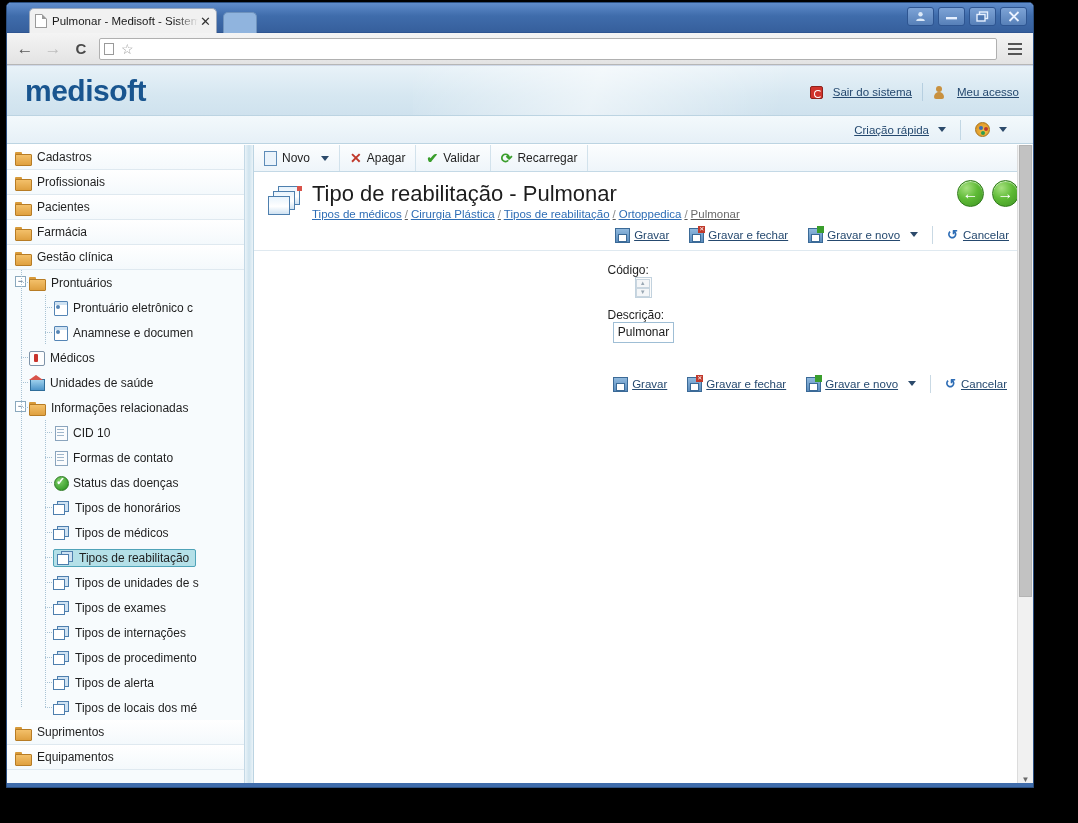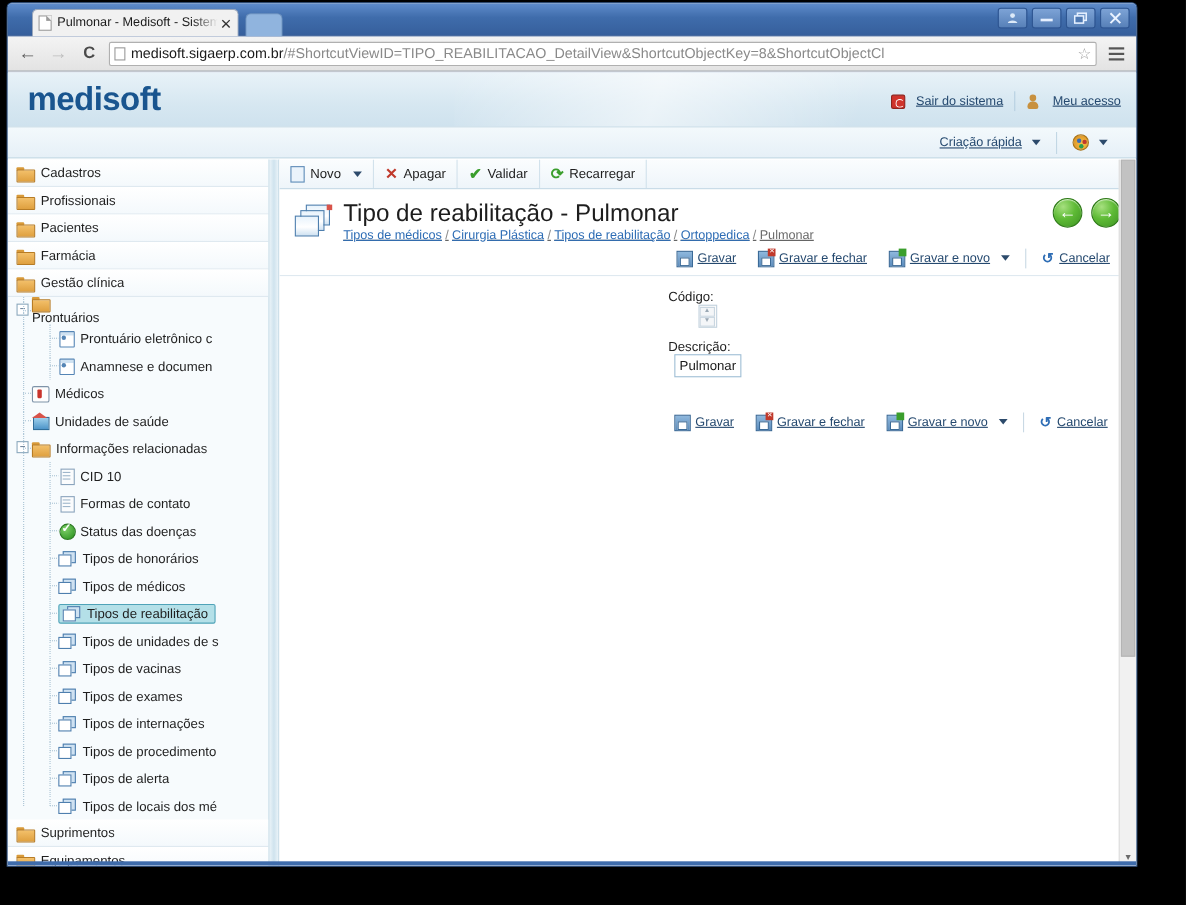--- a/index.html
+++ b/index.html
@@ -617,21 +617,20 @@
       </div>
     </div>
   </div>
 
   <div class="navbar">
     <span class="navicon back">←</span>
     <span class="navicon fwd">→</span>
     <span class="navicon reload">C</span>
     <div class="omnibox">
       <span class="pageicon"></span>
-      <span class="urltext"><span class="host">medisoft.sigaerp.com.br</span><span class="path">/#ShortcutViewID=TIPO_REABILITACAO_DetailView&amp;ShortcutObjectKey=8&amp;ShortcutObjectCl</span></span>
       <span class="star">☆</span>
     </div>
     <div class="menubtn">
         <i></i>
         <i></i>
         <i></i>
       </div>
   </div>
 
   <div id="app">
@@ -680,21 +679,21 @@
               <span class="lbl">Farmácia</span>
             </div>
             <div class="snode root">
               <span class="ico ico-folder"></span>
               <span class="lbl">Gestão clínica</span>
             </div>
           </div>
         <div id="sidebar-tree" style="position:relative;">
             <div class="snode tree-ind" style="padding-left: 22px;">
               <span class="expander" style="left: 8px;">−</span>
-              <span style="display: flex; padding: 0px; flex-direction: column;">
+              <span style="display: flex; align-items: center; padding: 0px;">
                 <span class="ico ico-folder"></span>
                 <span class="lbl">Prontuários</span>
               </span>
             </div>
             <div class="snode tree-ind" style="padding-left: 46px;">
               <span style="display: flex; align-items: center; padding: 0px;">
                 <span class="ico ico-card"></span>
                 <span class="lbl">Prontuário eletrônico c</span>
               </span>
             </div>
@@ -756,26 +755,20 @@
             <div class="snode tree-ind" style="padding-left: 46px;">
               <span class="selected" style="display: flex; align-items: center; padding: 1px 6px 1px 3px;">
                 <span class="ico ico-cube"></span>
                 <span class="lbl">Tipos de reabilitação</span>
               </span>
             </div>
             <div class="snode tree-ind" style="padding-left: 46px;">
               <span style="display: flex; align-items: center; padding: 0px;">
                 <span class="ico ico-cube"></span>
                 <span class="lbl">Tipos de unidades de s</span>
-              </span>
-            </div>
-            <div class="snode tree-ind" style="padding-left: 46px;">
-              <span style="display: flex; align-items: center; padding: 0px;">
-                <span class="ico ico-cube"></span>
-                <span class="lbl">Tipos de vacinas</span>
               </span>
             </div>
             <div class="snode tree-ind" style="padding-left: 46px;">
               <span style="display: flex; align-items: center; padding: 0px;">
                 <span class="ico ico-cube"></span>
                 <span class="lbl">Tipos de exames</span>
               </span>
             </div>
             <div class="snode tree-ind" style="padding-left: 46px;">
               <span style="display: flex; align-items: center; padding: 0px;">

